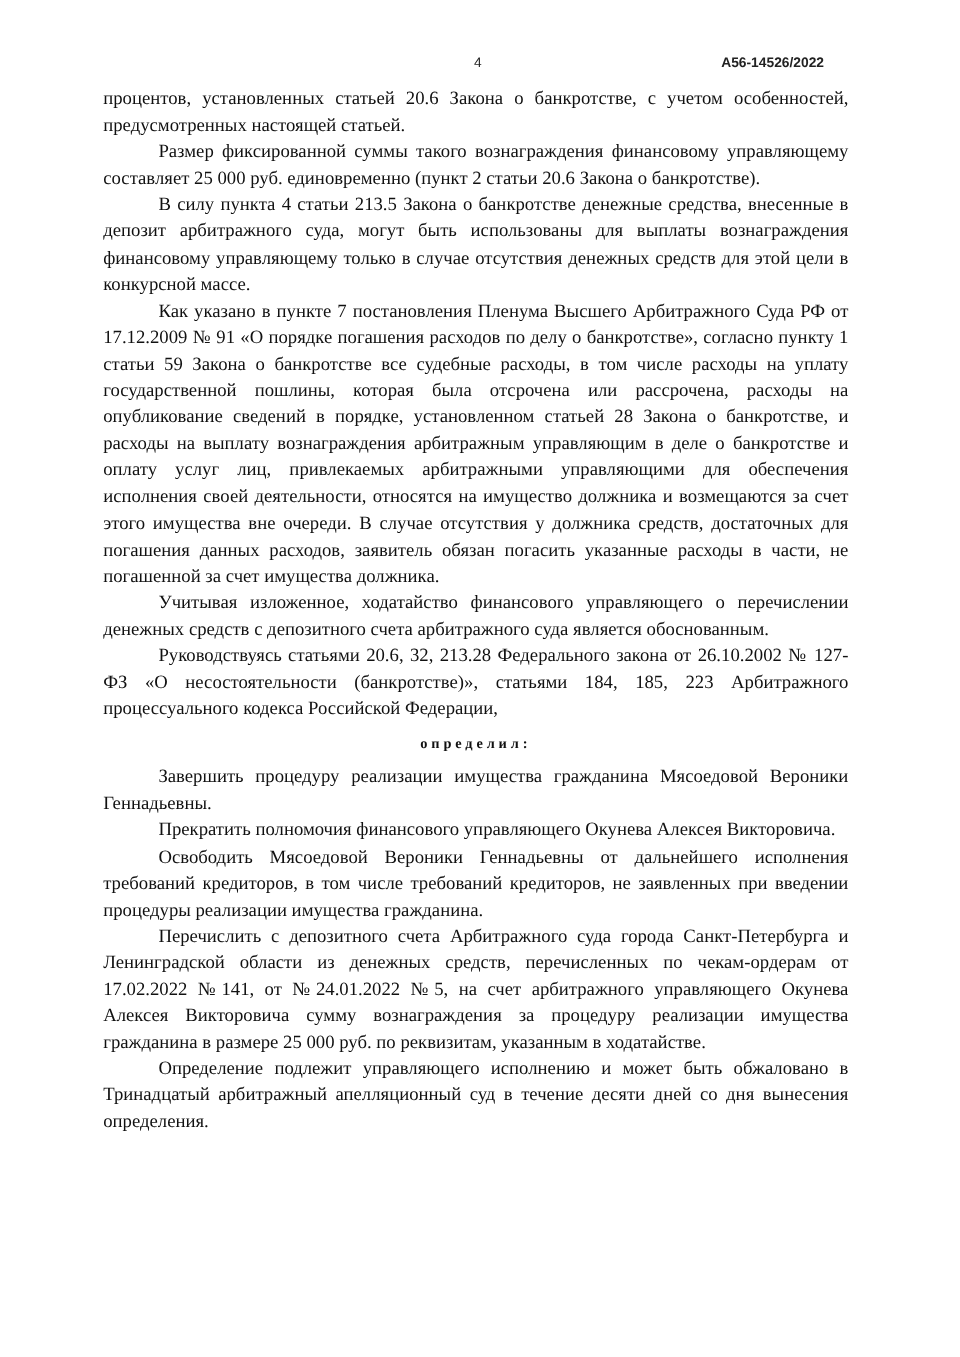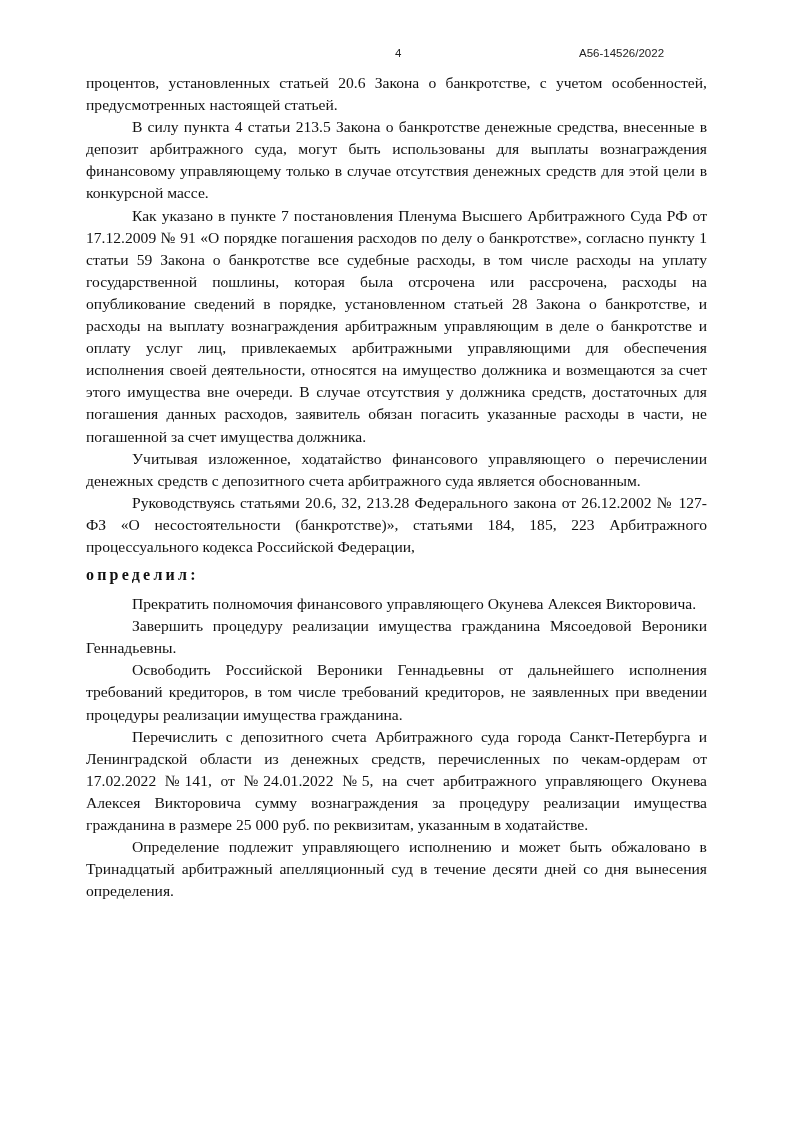--- a/index.html
+++ b/index.html
@@ -24,64 +24,66 @@
       font-size: 11.5px;
       color: #222222;
     }
     .page-number {
       position: absolute;
       left: 395px;
       top: 0;
     }
     .case-number {
       position: absolute;
-      left: 579px;
+      left: 601px;
       top: 0;
+      font-weight: bold;
     }
     .content {
       position: absolute;
       top: 72px;
       left: 86px;
       width: 621px;
       font-family: Liberation Serif, serif;
       font-size: 15.6px;
       line-height: 22.1px;
       text-align: justify;
     }
     .para {
       margin: 0;
       text-indent: 46px;
     }
     .para.no-indent {
       text-indent: 0;
     }
     .heading {
       margin: 6px 0 7px 0;
-      text-align: left;
+      text-align: center;
       font-weight: bold;
       letter-spacing: 3.2px;
-      font-size: 16px;
+      font-size: 12px;
       line-height: 22px;
     }
   </style>
 </head>
 <body>
 
 <div class="page-header">
   <span class="page-number">4</span>
   <span class="case-number">А56-14526/2022</span>
 </div>
 
 <div class="content">
   <p class="para no-indent">процентов, установленных статьей 20.6 Закона о банкротстве, с учетом особенностей, предусмотренных настоящей статьей.</p>
+  <p class="para">Размер фиксированной суммы такого вознаграждения финансовому управляющему составляет 25 000 руб. единовременно (пункт 2 статьи 20.6 Закона о банкротстве).</p>
   <p class="para">В силу пункта 4 статьи 213.5 Закона о банкротстве денежные средства, внесенные в депозит арбитражного суда, могут быть использованы для выплаты вознаграждения финансовому управляющему только в случае отсутствия денежных средств для этой цели в конкурсной массе.</p>
   <p class="para">Как указано в пункте 7 постановления Пленума Высшего Арбитражного Суда РФ от 17.12.2009 № 91 «О порядке погашения расходов по делу о банкротстве», согласно пункту 1 статьи 59 Закона о банкротстве все судебные расходы, в том числе расходы на уплату государственной пошлины, которая была отсрочена или рассрочена, расходы на опубликование сведений в порядке, установленном статьей 28 Закона о банкротстве, и расходы на выплату вознаграждения арбитражным управляющим в деле о банкротстве и оплату услуг лиц, привлекаемых арбитражными управляющими для обеспечения исполнения своей деятельности, относятся на имущество должника и возмещаются за счет этого имущества вне очереди. В случае отсутствия у должника средств, достаточных для погашения данных расходов, заявитель обязан погасить указанные расходы в части, не погашенной за счет имущества должника.</p>
   <p class="para">Учитывая изложенное, ходатайство финансового управляющего о перечислении денежных средств с депозитного счета арбитражного суда является обоснованным.</p>
-  <p class="para">Руководствуясь статьями 20.6, 32, 213.28 Федерального закона от 26.12.2002 № 127-ФЗ «О несостоятельности (банкротстве)», статьями  184, 185, 223 Арбитражного процессуального кодекса Российской Федерации,</p>
+  <p class="para">Руководствуясь статьями 20.6, 32, 213.28 Федерального закона от 26.10.2002 № 127-ФЗ «О несостоятельности (банкротстве)», статьями  184, 185, 223 Арбитражного процессуального кодекса Российской Федерации,</p>
 
   <p class="heading">определил:</p>
 
+  <p class="para">Завершить процедуру реализации имущества гражданина Мясоедовой Вероники Геннадьевны.</p>
   <p class="para">Прекратить полномочия финансового управляющего Окунева Алексея Викторовича.</p>
-  <p class="para">Завершить процедуру реализации имущества гражданина Мясоедовой Вероники Геннадьевны.</p>
-  <p class="para">Освободить Российской Вероники Геннадьевны от дальнейшего исполнения требований кредиторов, в том числе требований кредиторов, не заявленных при введении процедуры реализации имущества гражданина.</p>
+  <p class="para">Освободить Мясоедовой Вероники Геннадьевны от дальнейшего исполнения требований кредиторов, в том числе требований кредиторов, не заявленных при введении процедуры реализации имущества гражданина.</p>
   <p class="para">Перечислить с депозитного счета Арбитражного суда города Санкт-Петербурга и Ленинградской области из денежных средств, перечисленных по чекам-ордерам от 17.02.2022 №141, от №24.01.2022 №5, на счет арбитражного управляющего Окунева Алексея Викторовича сумму вознаграждения за процедуру реализации имущества гражданина в размере 25 000  руб. по реквизитам, указанным в ходатайстве.</p>
   <p class="para">Определение подлежит управляющего исполнению и может быть обжаловано в Тринадцатый арбитражный апелляционный суд в течение десяти дней со дня вынесения определения.</p>
 </div>
 
 </body></html>

